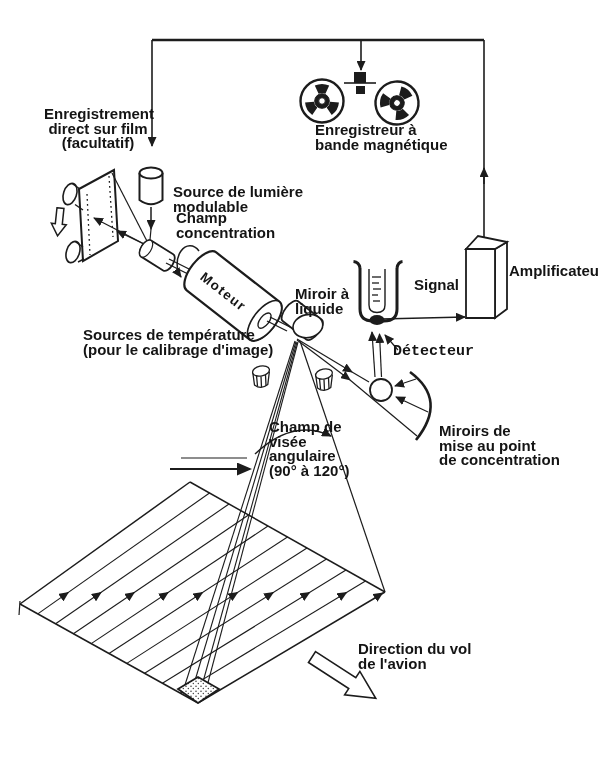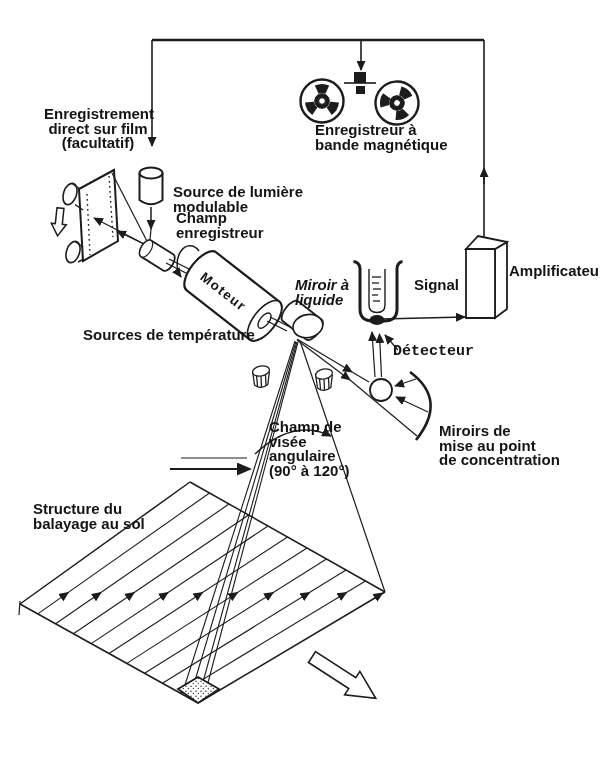--- a/index.html
+++ b/index.html
@@ -225,54 +225,55 @@
   <span>Enregistrement</span>
   <span>direct sur film</span>
   <span>(facultatif)</span>
 </div>
 <div class="lbl" style="left:173px;top:165px;margin-top:20px;">
   <span>Source de lumière</span>
   <span>modulable</span>
 </div>
 <div class="lbl" style="left:176px;top:211px;">
   <span>Champ</span>
-  <span>enregistreur</span>
+  <span>concentration</span>
 </div>
 <div class="lbl" style="left:315px;top:123px;">
   <span>Enregistreur à</span>
   <span>bande magnétique</span>
 </div>
 <div class="lbl motor" style="left:206px;top:270px;">
   <span>Moteur</span>
 </div>
-<div class="lbl" style="left:295px;top:278px;font-style:italic;">
+<div class="lbl" style="left:295px;top:287px;">
   <span>Miroir à</span>
   <span>liquide</span>
 </div>
 <div class="lbl" style="left:509px;top:264px;">
   <span>Amplificateur</span>
 </div>
 <div class="lbl" style="left:414px;top:278px;">
   <span>Signal</span>
 </div>
 <div class="lbl" style="left:393px;top:345px;font-family:Liberation Mono, monospace;">
   <span>Détecteur</span>
 </div>
 <div class="lbl" style="left:83px;top:328px;">
   <span>Sources de température</span>
+  <span>(pour le calibrage d'image)</span>
 </div>
 <div class="lbl" style="left:269px;top:420px;">
   <span>Champ de</span>
   <span>visée</span>
   <span>angulaire</span>
   <span>(90° à 120°)</span>
 </div>
 <div class="lbl" style="left:439px;top:424px;">
   <span>Miroirs de</span>
   <span>mise au point</span>
   <span>de concentration</span>
 </div>
-<div class="lbl" style="left:33px;top:502px;">
-  <span>Structure du</span>
-  <span>balayage au sol</span>
+<div class="lbl" style="left:358px;top:642px;">
+  <span>Direction du vol</span>
+  <span>de l'avion</span>
 </div>
 
 </div>
 
 </body></html>

